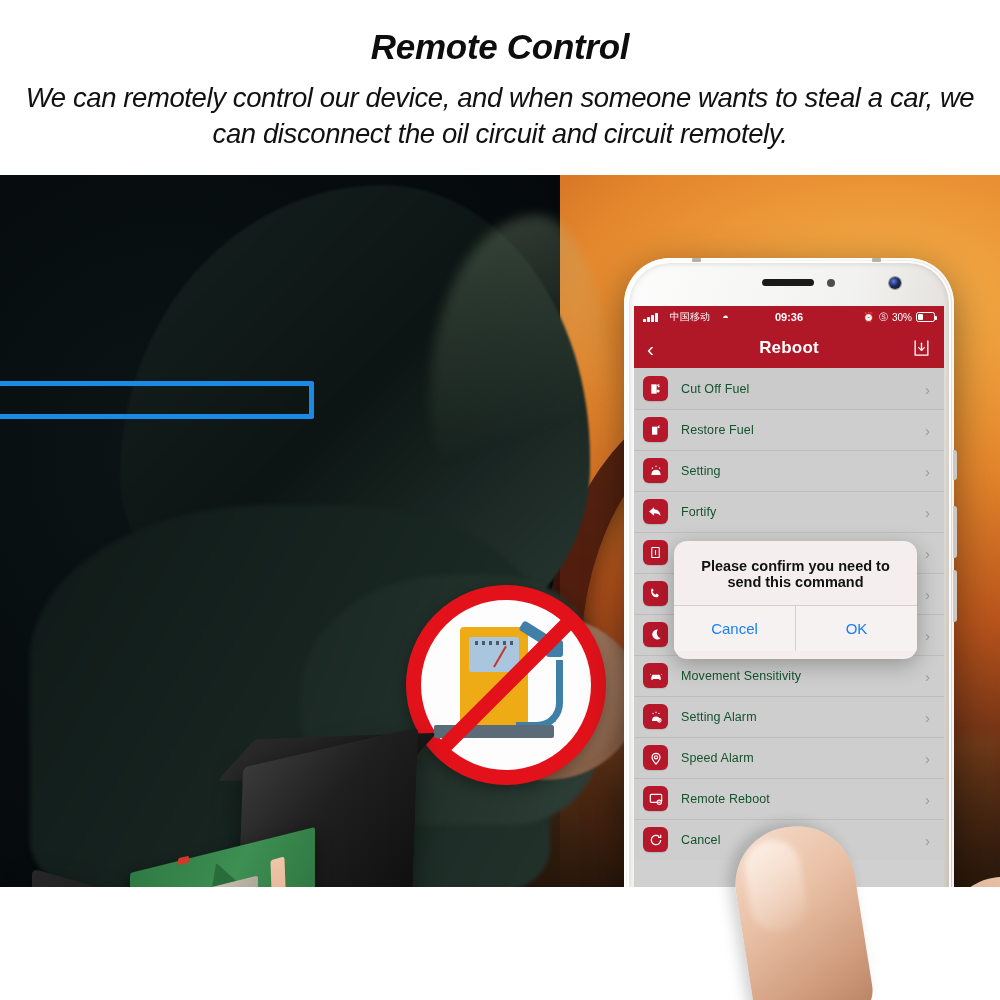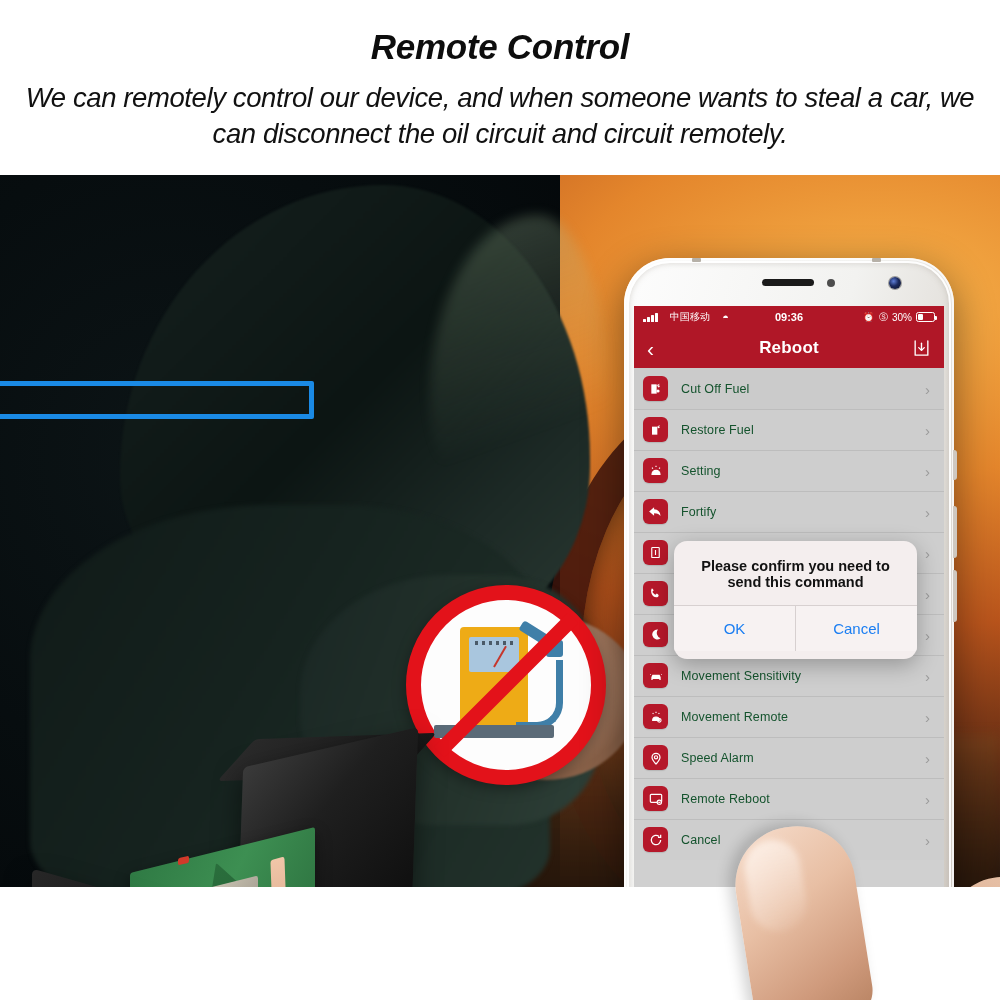--- a/index.html
+++ b/index.html
@@ -515,21 +515,21 @@
         </div>
 
         <div class="row">
           <span class="ico">
             <svg viewBox="0 0 24 24" width="16" height="16" fill="none" stroke="#fff" stroke-width="1.7">
                 <path d="M7 17h10a5 5 0 0 0-10 0z" fill="#fff"></path>
                 <path d="M12 4v2M7 6l1.2 1.4M17 6l-1.2 1.4"></path>
                 <circle cx="17" cy="17" r="2.6"></circle>
               </svg>
           </span>
-          <span class="row-label">Movement Remote</span>
+          <span class="row-label">Setting Alarm</span>
           <span class="chev">›</span>
         </div>
 
         <div class="row">
           <span class="ico">
             <svg viewBox="0 0 24 24" width="16" height="16" fill="none" stroke="#fff" stroke-width="1.8">
                 <path d="M12 21s6-6 6-10a6 6 0 1 0-12 0c0 4 6 10 6 10z"></path>
                 <circle cx="12" cy="11" r="2.4"></circle>
               </svg>
           </span>
@@ -564,21 +564,21 @@
     </div>
 
     <div class="home-area"></div>
   </div>
 
   <div class="highlight"></div>
 
   <div class="alert">
     <div class="alert-msg">Please confirm you need to send this command</div>
     <div class="alert-actions">
+      <div class="alert-btn">Cancel</div>
       <div class="alert-btn">OK</div>
-      <div class="alert-btn">Cancel</div>
     </div>
   </div>
 
   <div class="finger"></div>
 
   <div class="bottom-strip"></div>
 </div>
 
 </body></html>

